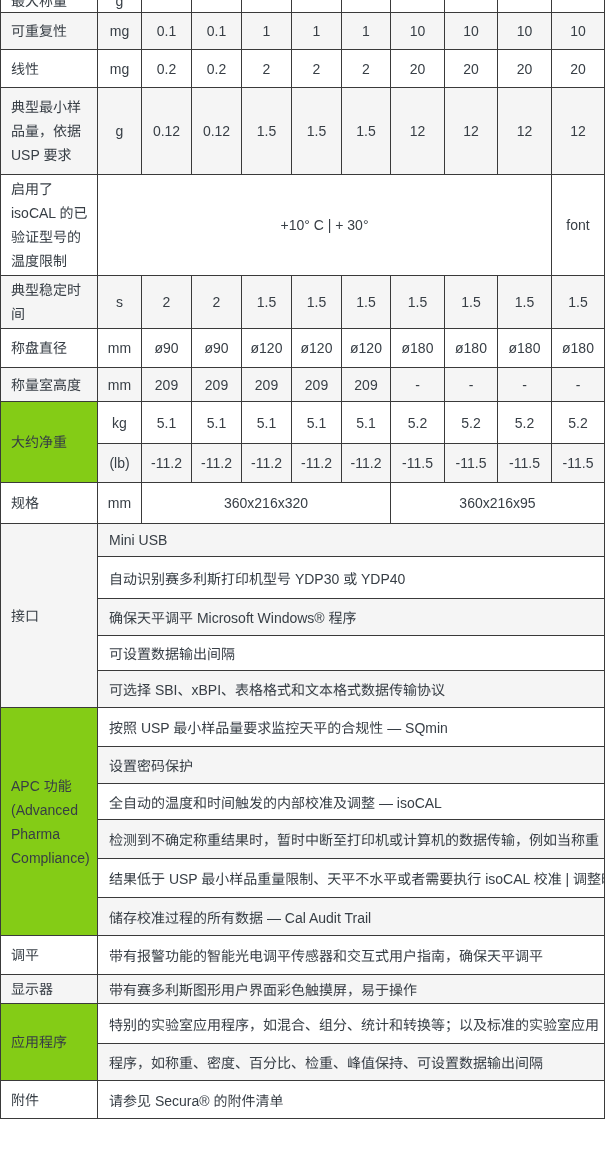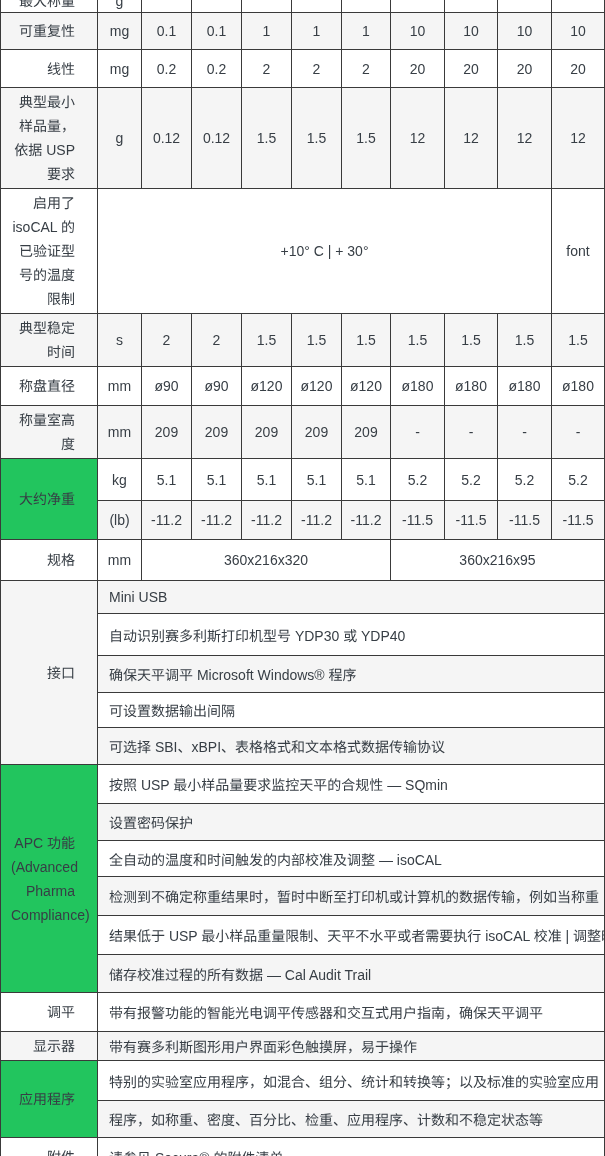--- a/index.html
+++ b/index.html
@@ -12,22 +12,22 @@
   table{border-collapse:collapse;table-layout:fixed;width:604px}
   td{
     border:1px solid #3a3a3a;
     font-size:14px;
     vertical-align:middle;
     padding:0;
     overflow:hidden;
     background:#ffffff;
   }
   tr.stripe td{background:#f5f5f5}
-  td.white{background:#22c55e}
-  td.lbl{text-align:right;padding:2px 22px 2px 10px;line-height:24px}
+  td.white{background:#84cc16}
+  td.lbl{text-align:left;padding:2px 8px 2px 10px;line-height:24px}
   td.unit,td.num{text-align:center}
   td.content{text-align:left;padding:2px 8px 2px 11px;white-space:nowrap}
   tr.cut td{border-top:none}
   tr.cut span{display:block;line-height:17px;margin-top:-9px}
   td span{display:inline}
   tr.cut td.lbl span,tr.cut td.unit span{display:block}
   tr.cut td.unit span{text-align:center}
 </style>
 </head>
 <body>
@@ -220,21 +220,21 @@
         </tr>
         <tr class="stripe" style="height: 17px; margin-left: 28px;">
           <td class="lbl"><span>显示器</span></td>
           <td colspan="10" class="content"><span>带有赛多利斯图形用户界面彩色触摸屏，易于操作</span></td>
         </tr>
         <tr style="height: 40px;">
           <td rowspan="2" class="lbl white"><span>应用程序</span></td>
           <td colspan="10" class="content"><span>特别的实验室应用程序，如混合、组分、统计和转换等；以及标准的实验室应用</span></td>
         </tr>
         <tr class="stripe" style="height: 37px;">
-          <td colspan="10" class="content"><span>程序，如称重、密度、百分比、检重、应用程序、计数和不稳定状态等</span></td>
+          <td colspan="10" class="content"><span>程序，如称重、密度、百分比、检重、峰值保持、可设置数据输出间隔</span></td>
         </tr>
         <tr style="height: 38px;">
           <td class="lbl"><span>附件</span></td>
           <td colspan="10" class="content"><span>请参见 Secura® 的附件清单</span></td>
         </tr>
       </tbody>
   </table>
 </div>
 
 </body></html>

